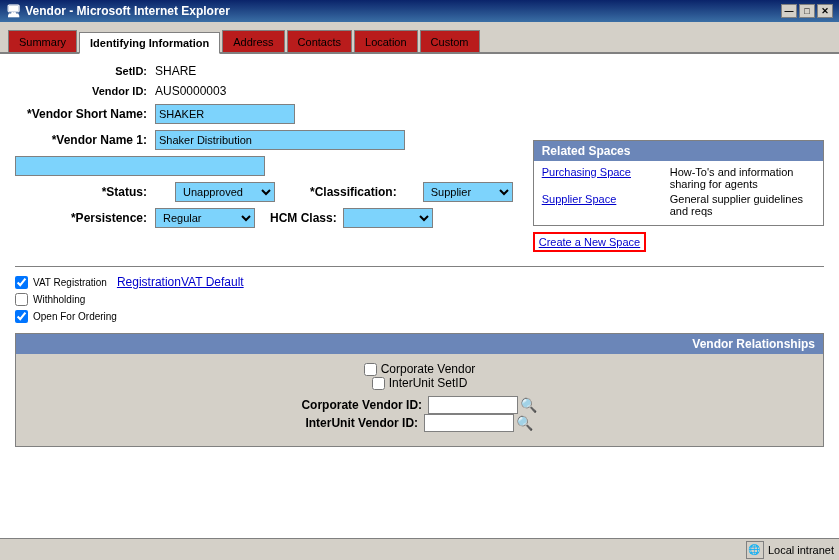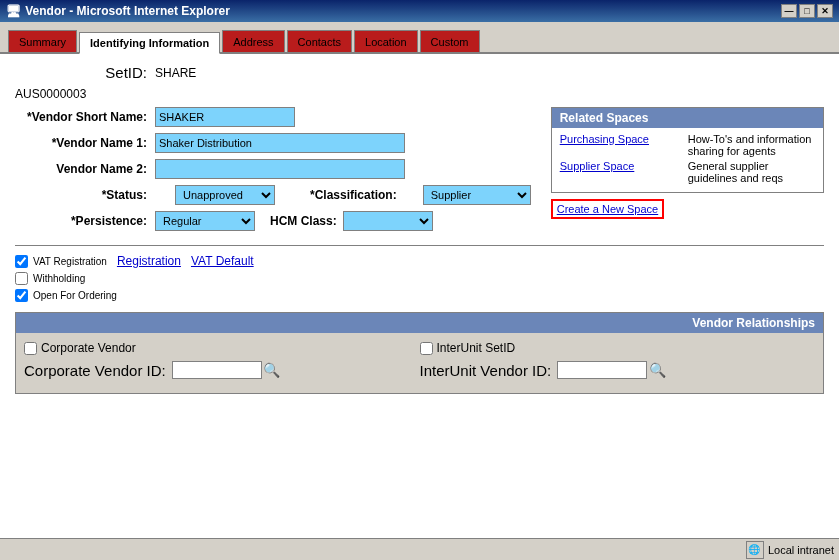--- a/index.html
+++ b/index.html
@@ -86,24 +86,24 @@
     }
 
     
     .form-row {
       display: flex;
       align-items: center;
       margin-bottom: 6px;
     }
     .form-label {
       width: 140px;
-      font-size: 15px;
+      font-size: 11px;
       text-align: right;
       padding-right: 8px;
-      font-weight: normal;
+      font-weight: bold;
     }
     .form-value {
       font-size: 12px;
     }
     .form-input {
       border: 1px solid #808080;
       height: 20px;
       font-size: 11px;
       padding: 1px 3px;
       background: #7dd3fc;
@@ -122,20 +122,21 @@
     
     .two-col {
       display: flex;
       gap: 20px;
     }
     .left-col {
       flex: 1;
     }
     .right-col {
       width: 340px;
+      margin-top: 36px;
     }
 
     
     .related-spaces {
       border: 1px solid #808080;
       background: #d4d0c8;
     }
     .related-spaces-header {
       background: #6b86b8;
       color: white;
@@ -183,21 +184,20 @@
       margin-bottom: 4px;
     }
     .checkbox-row input[type="checkbox"] {
       margin-right: 5px;
     }
     .checkbox-label {
       font-size: 10px;
     }
     .vat-links {
       display: flex;
-      gap: 10px;
       margin-left: 10px;
     }
     .vat-link {
       color: #0000cc;
       text-decoration: underline;
       cursor: pointer;
       font-size: 12px;
     }
 
     
@@ -214,20 +214,21 @@
       text-align: right;
     }
     .vendor-rel-body {
       padding: 8px;
       background: #d4d0c8;
     }
     .vendor-rel-row {
       display: flex;
       align-items: center;
       margin-bottom: 6px;
+      flex-direction: column;
     }
     .vendor-rel-col {
       display: flex;
       align-items: center;
       flex: 1;
     }
     .search-icon {
       font-size: 14px;
       cursor: pointer;
       color: #000;
@@ -271,23 +272,23 @@
       font-size: 10px;
     }
 
     .divider {
       border: none;
       border-top: 1px solid #808080;
       margin: 8px 0;
     }
 
     .inline-label {
-      font-weight: normal;
+      font-weight: bold;
       margin-right: 6px;
-      font-size: 15px;
+      font-size: 12px;
     }
     .status-row {
       display: flex;
       align-items: center;
       gap: 20px;
     }
   </style>
 </head>
 <body>
 
@@ -313,50 +314,50 @@
 </div>
 
 <div class="main-content">
 
   <div class="form-row">
     <span class="form-label">SetID:</span>
     <span class="form-value">SHARE</span>
   </div>
 
   <div class="form-row">
+    <span class="form-label">Vendor ID:</span>
     <span class="form-value">AUS0000003</span>
   </div>
 
   <div class="two-col">
     <div class="left-col">
 
       <div class="form-row">
         <span class="form-label" style="font-weight:bold;font-size:12px;text-align:right;width:140px;padding-right:8px;">*Vendor Short Name:</span>
         <input class="form-input form-input-medium" type="text" value="SHAKER" style="">
       </div>
 
       <div class="form-row">
         <span class="form-label" style="font-weight:bold;font-size:12px;text-align:right;width:140px;padding-right:8px;">*Vendor Name 1:</span>
         <input class="form-input form-input-wide" type="text" value="Shaker Distribution" style="">
       </div>
 
       <div class="form-row">
-        <span class="form-label" style="font-weight:bold;font-size:12px;text-align:right;width:140px;padding-right:8px;">Vendor Name 2:</span>
         <input class="form-input form-input-wide" type="text" style="">
       </div>
 
       <div class="form-row status-row">
         <span class="form-label" style="font-weight:bold;font-size:12px;text-align:right;width:140px;padding-right:8px;">*Status:</span>
         <select class="form-input" style="width:100px;">
           <option>Unapproved</option>
           <option>Approved</option>
           <option>Inactive</option>
         </select>
         <span style="margin-left:15px;font-weight:bold;font-size:12px;">*Classification:</span>
-        <select class="form-input" style="width:108px;margin-left:6px;">
+        <select class="form-input" style="width:90px;margin-left:6px;">
           <option>Supplier</option>
           <option>Employee</option>
           <option>Attorney</option>
         </select>
       </div>
 
       <div class="form-row">
         <span class="form-label" style="font-weight:bold;font-size:12px;text-align:right;width:140px;padding-right:8px;">*Persistence:</span>
         <select class="form-input" style="width:100px;">
           <option>Regular</option>

